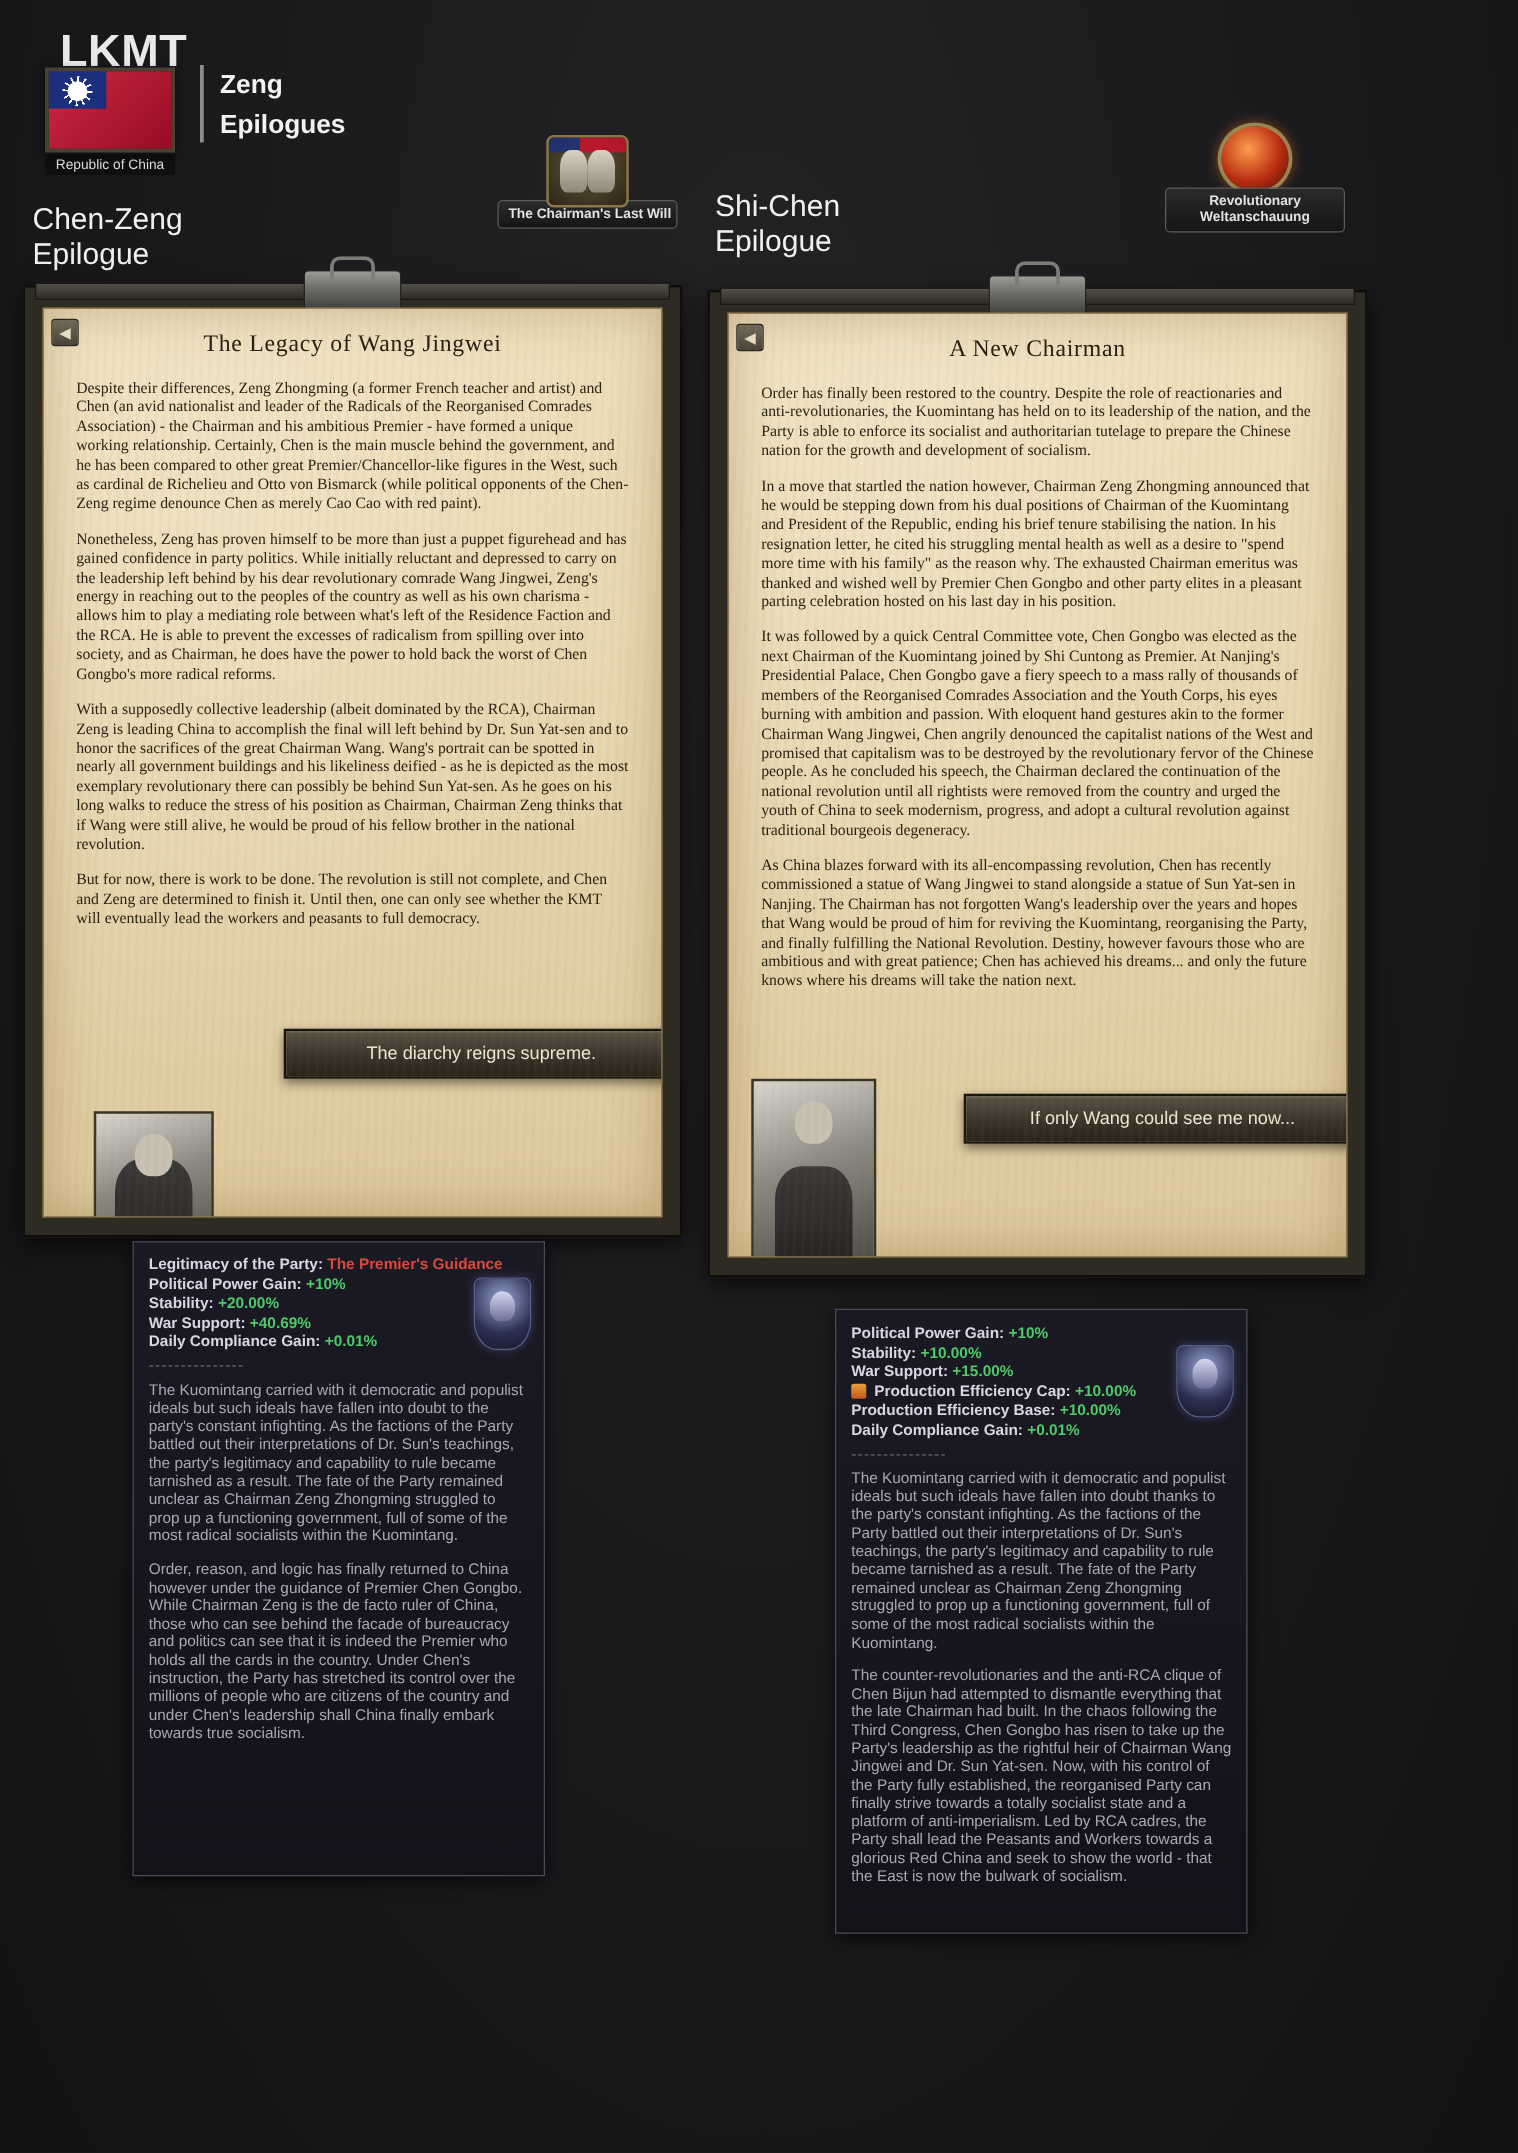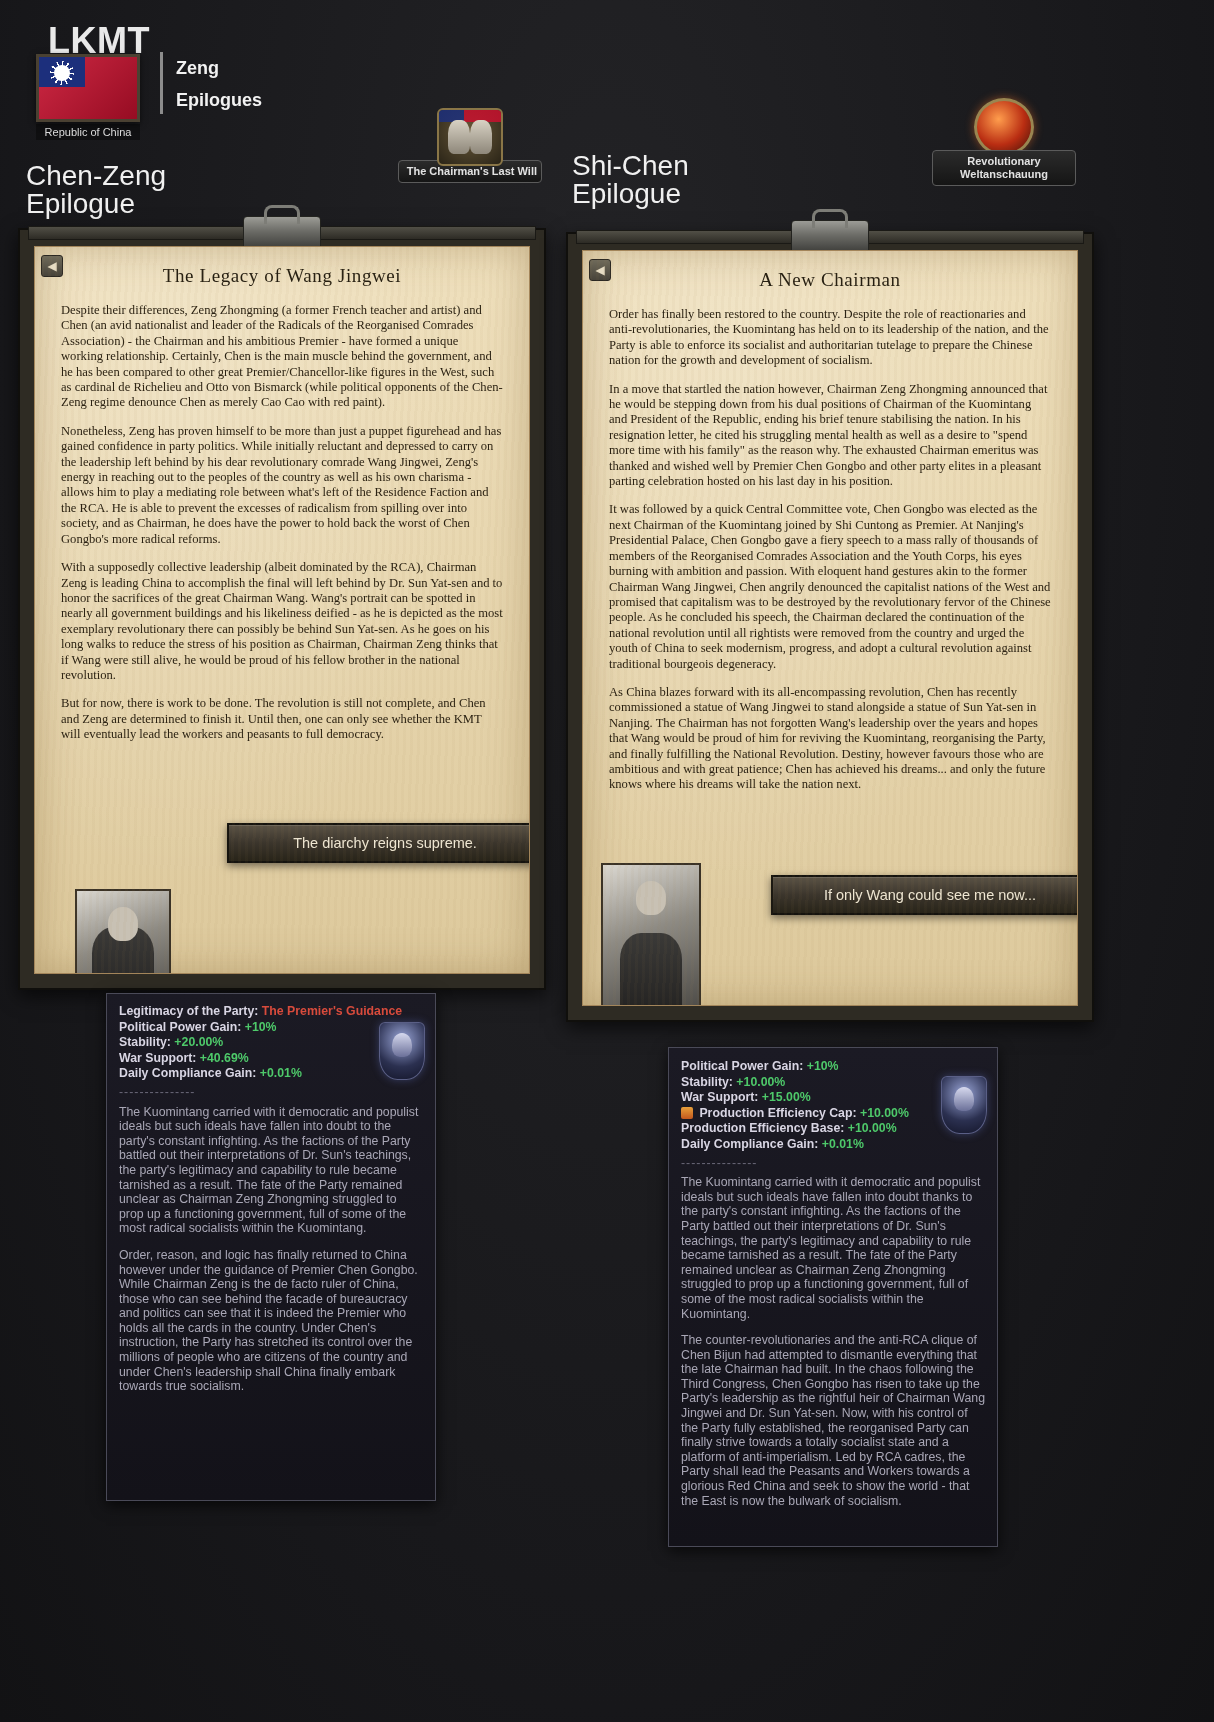--- a/index.html
+++ b/index.html
@@ -65,28 +65,28 @@
     font-size: 11px; color: #dcdcdc;
     background: rgba(0,0,0,0.35); padding: 2px 0;
   }
   .header-divider {
     position: absolute; left: 160px; top: 52px;
     width: 3px; height: 62px; background: #8c8c8c;
   }
   .header-title {
     position: absolute; left: 176px; top: 52px;
     color: #f2f2f2; font-family: "Liberation Sans", sans-serif;
-    font-weight: bold; font-size: 18px; line-height: 32px;
+    font-weight: bold; font-size: 21px; line-height: 32px;
   }
 
   
   .section-label {
     position: absolute;
     color: #f0f0f0; font-family: "Liberation Sans", sans-serif;
-    font-size: 28px; line-height: 28px;
+    font-size: 24px; line-height: 28px;
   }
   #label-left { left: 26px; top: 162px; }
   #label-right { left: 572px; top: 152px; }
 
   
   .medal {
     position: absolute; width: 144px; text-align: center;
   }
   .medal .disc {
     width: 66px; height: 58px; margin: 0 auto;

